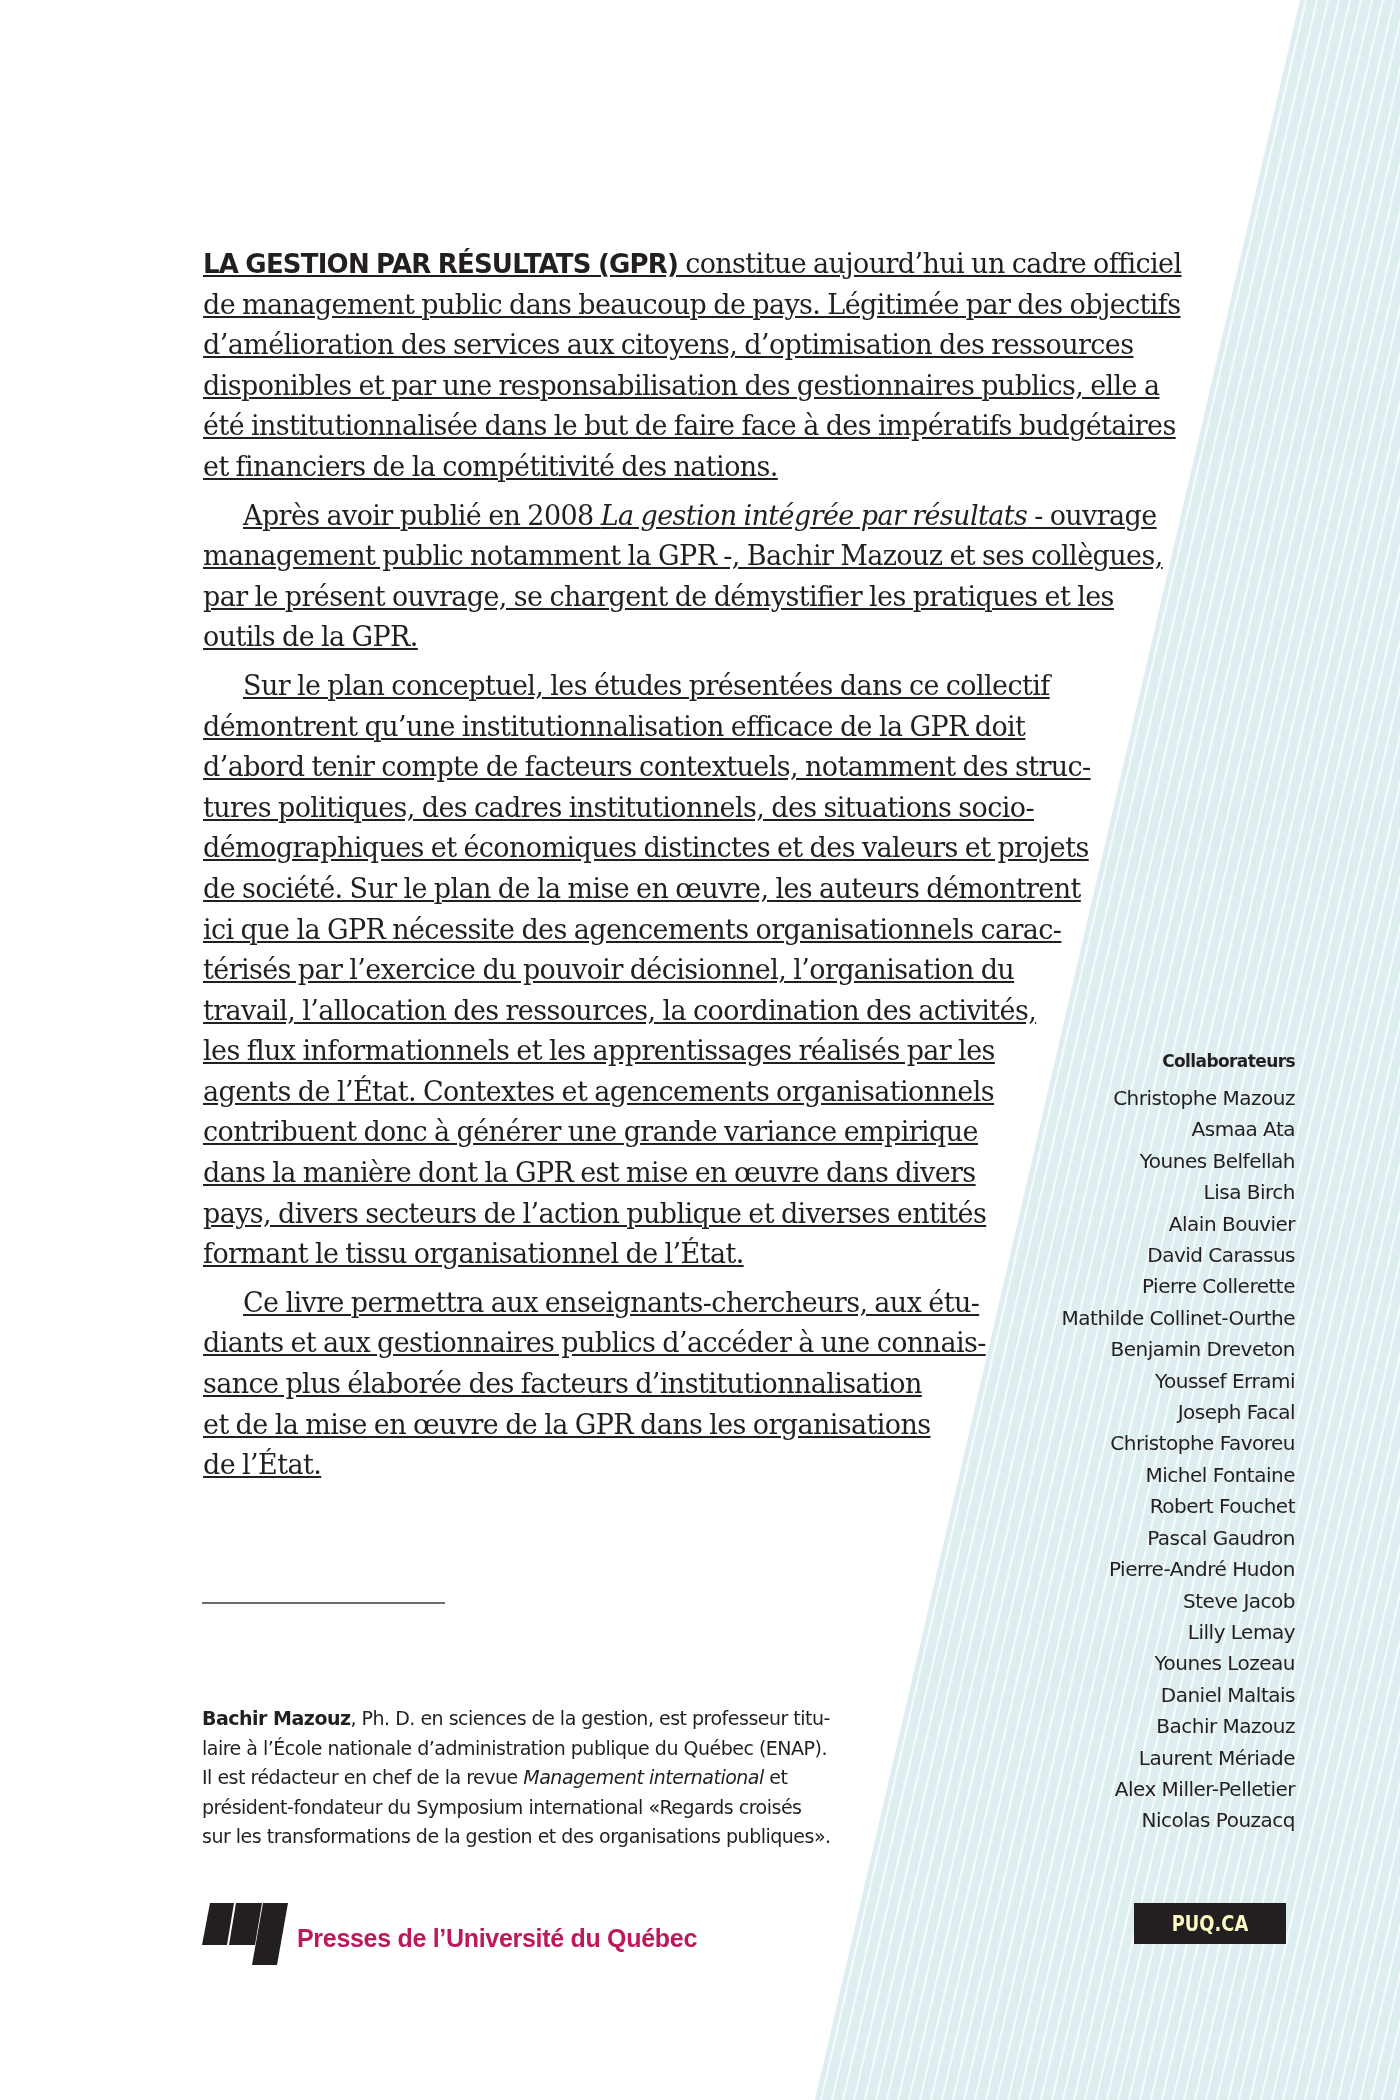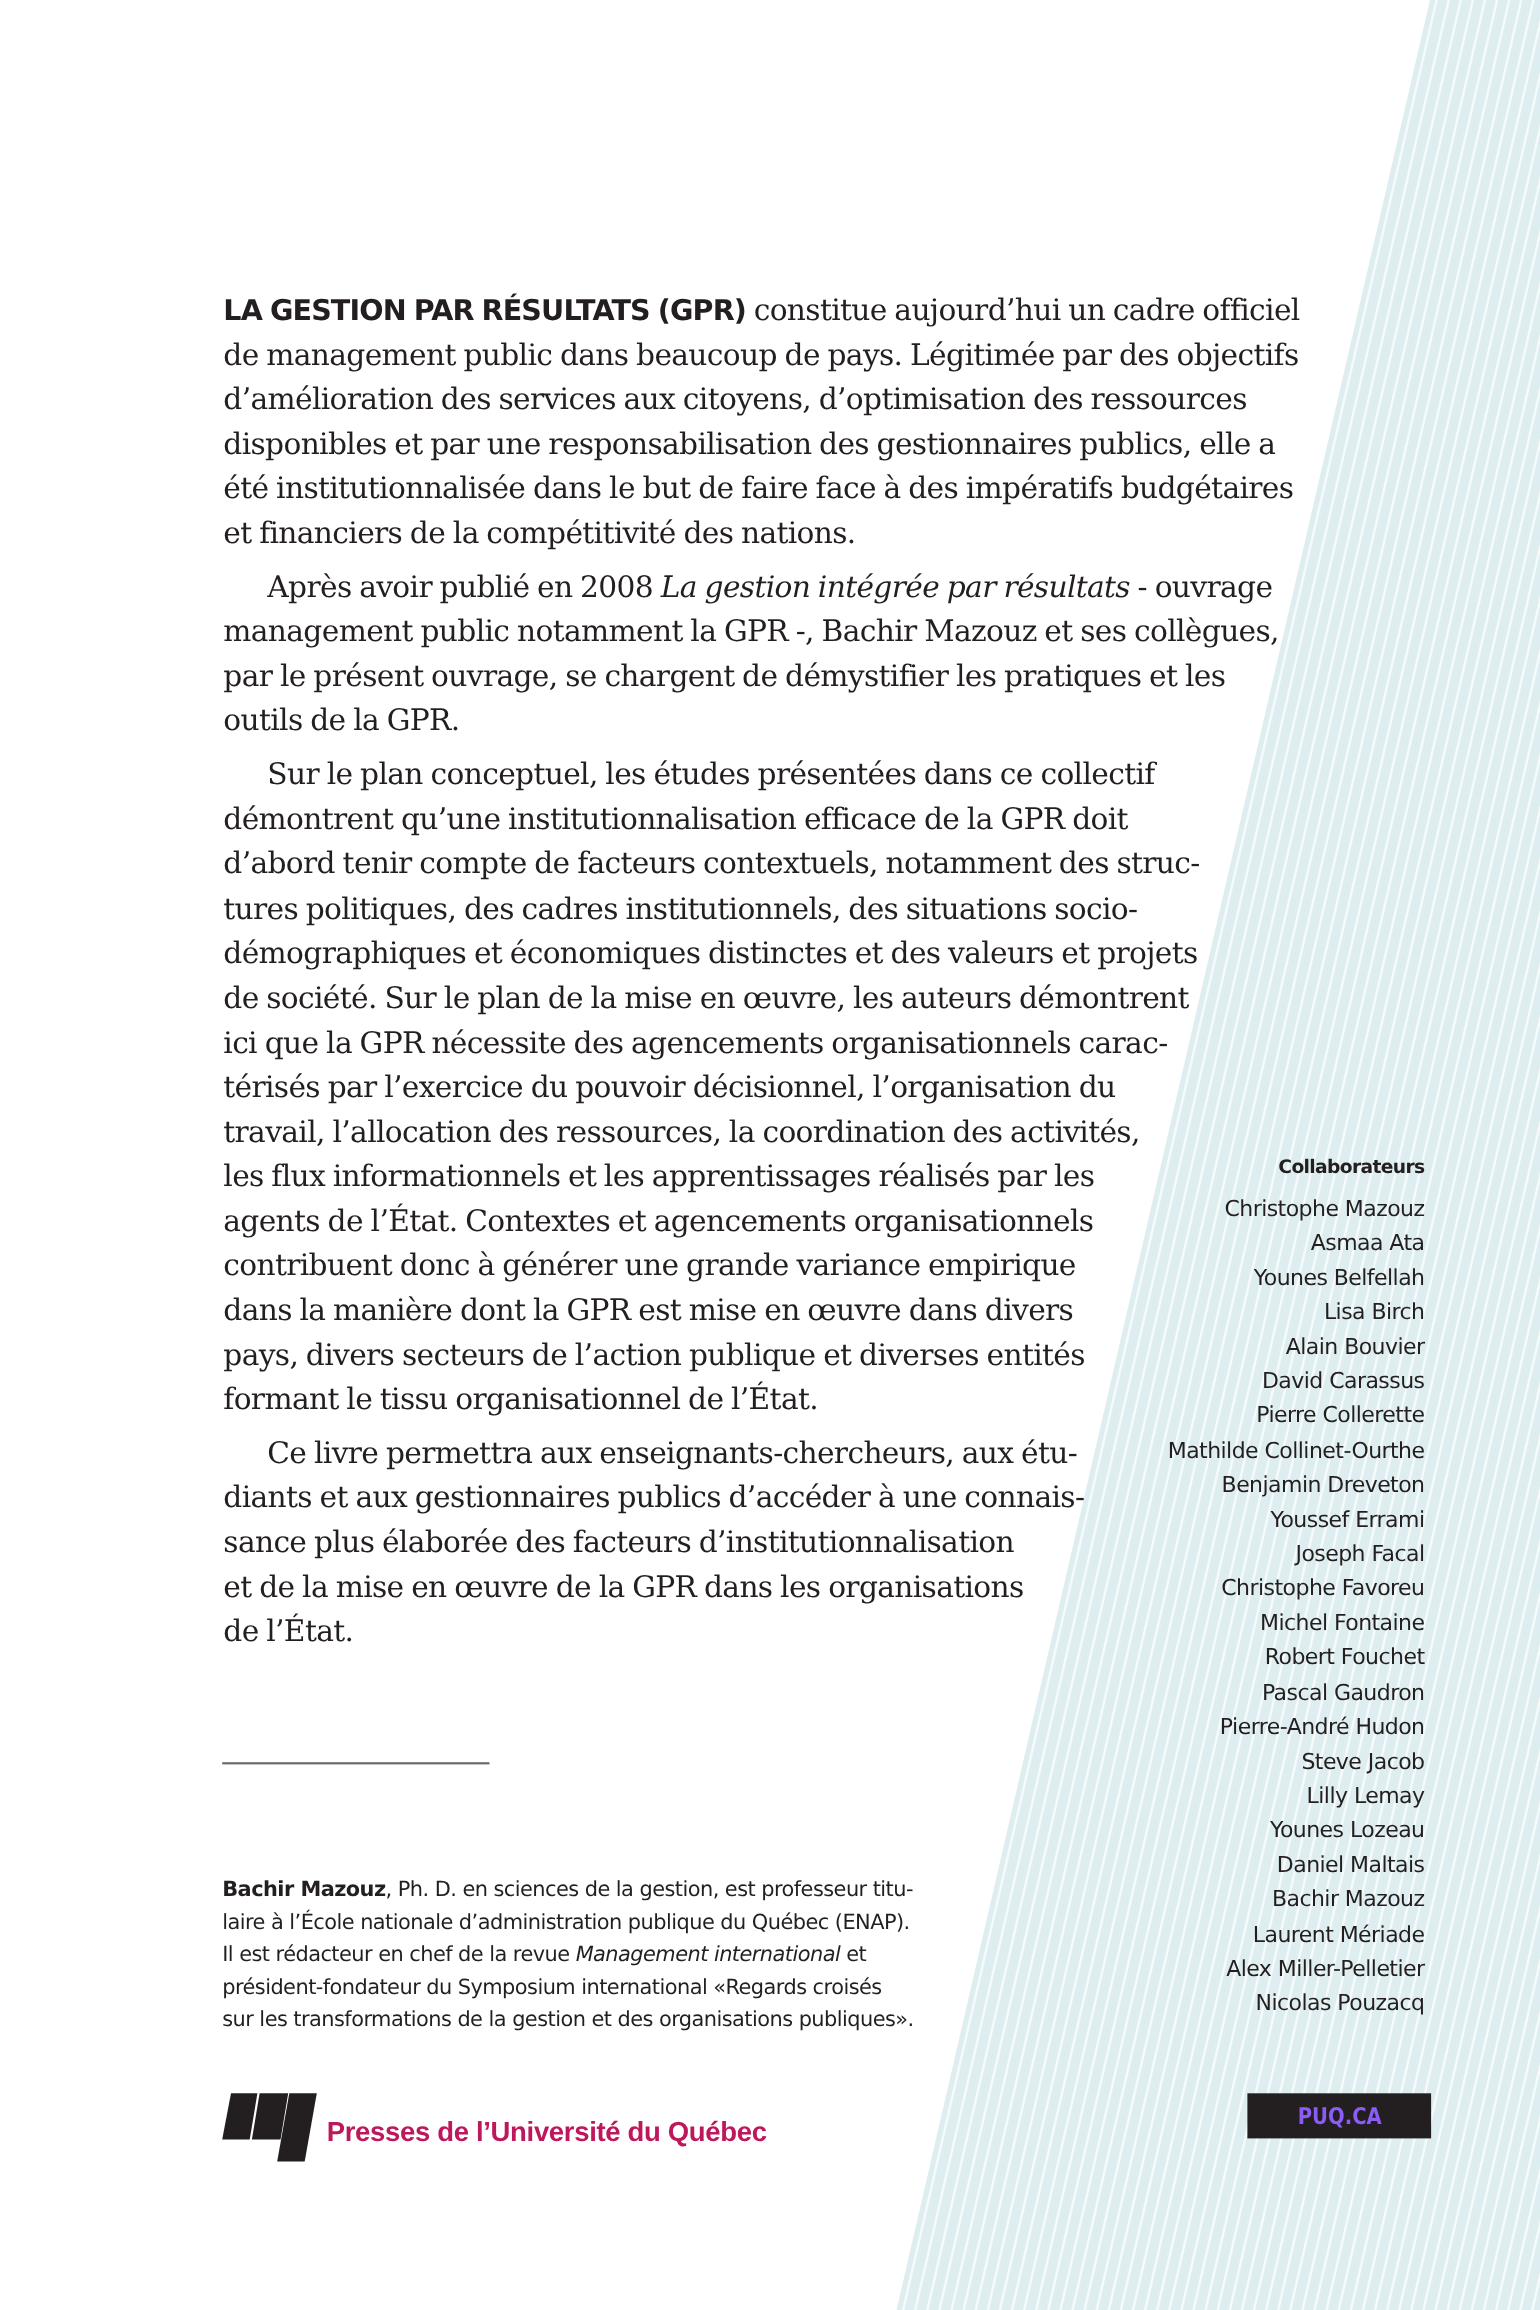--- a/index.html
+++ b/index.html
@@ -17,29 +17,30 @@
     #stripe-band {
       position: absolute;
       left: 0; top: 0;
       width: 1400px;
       height: 2100px;
       z-index: 0;
     }
     .body-text {
       position: absolute;
       left: 203px;
-      top: 263px;
+      top: 244px;
       width: 1000px;
       z-index: 2;
       font-family: "DejaVu Serif", "Liberation Serif", serif;
       font-size: 27px;
       line-height: 40.6px;
       color: #231f20;
       letter-spacing: -0.6px;
       word-spacing: -1px;
+      text-decoration: underline;
     }
     .para { margin: 0 0 8px 0; }
     .para .line { display: block; white-space: nowrap; }
     .para .line.indent { padding-left: 40px; }
     .lead {
       font-family: "DejaVu Sans", "Liberation Sans", sans-serif;
       font-weight: bold;
       font-size: 26px;
       letter-spacing: -0.8px;
     }
@@ -107,24 +108,24 @@
       font-family: "Liberation Sans", "DejaVu Sans", sans-serif;
       font-weight: bold;
       font-size: 25px;
       letter-spacing: -0.3px;
       color: #be185d;
     }
     .puq-badge {
       position: absolute;
       left: 1134px;
       top: 1903px;
-      width: 167px;
+      width: 152px;
       height: 41px;
       background: #231f20;
-      color: #8b5cf6;
+      color: #fef9c3;
       z-index: 2;
       display: flex;
       align-items: center;
       justify-content: center;
       font-family: "DejaVu Sans", "Liberation Sans", sans-serif;
       font-weight: bold;
       font-size: 21px;
       letter-spacing: 0px;
       transform-origin: center;
     }

